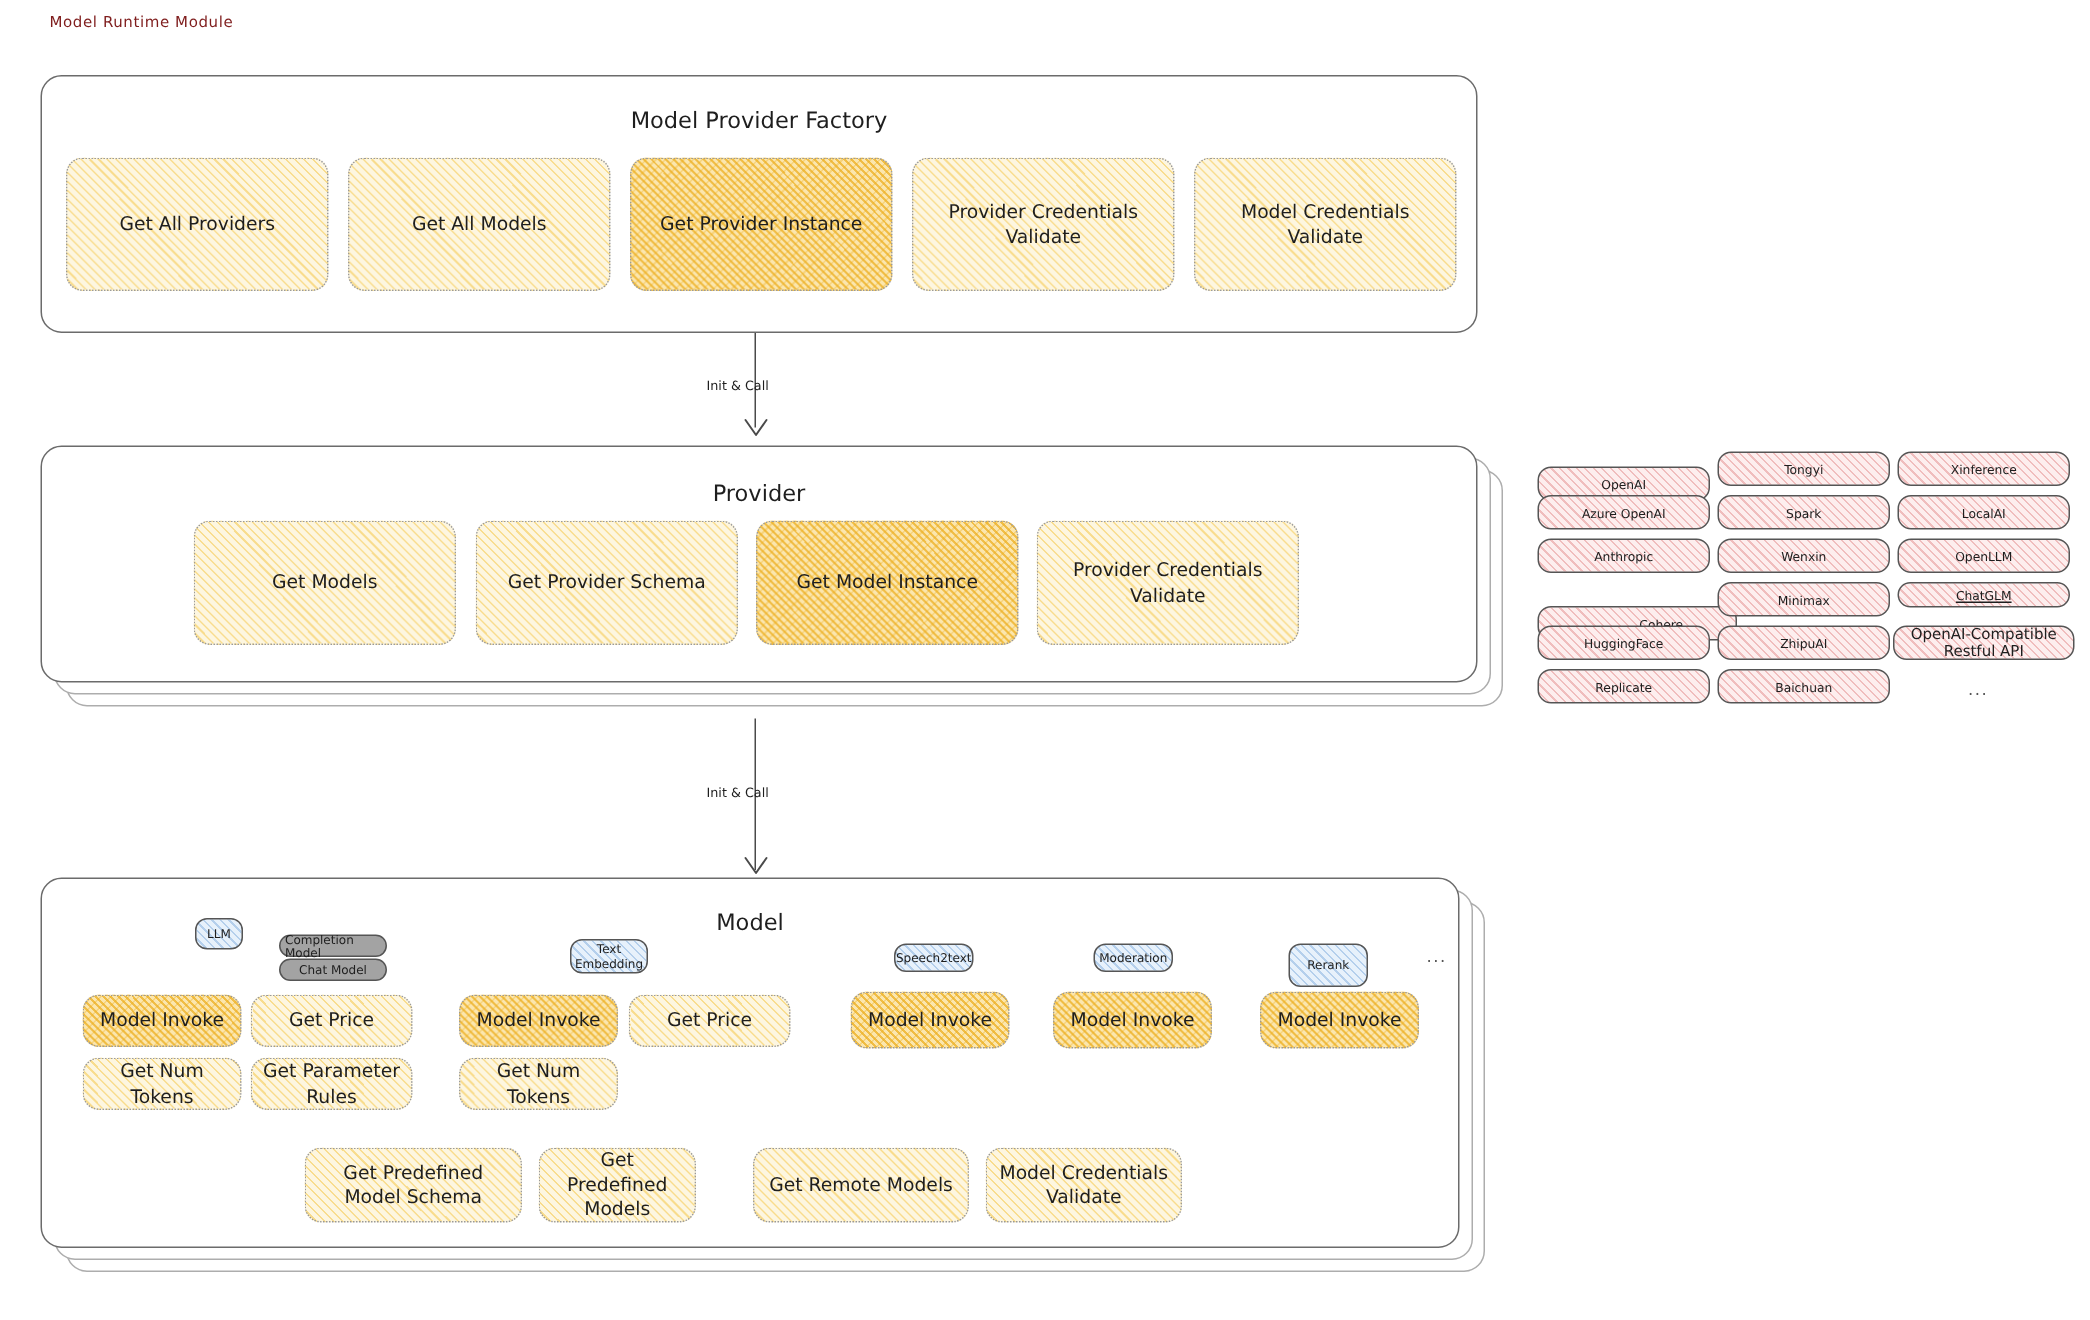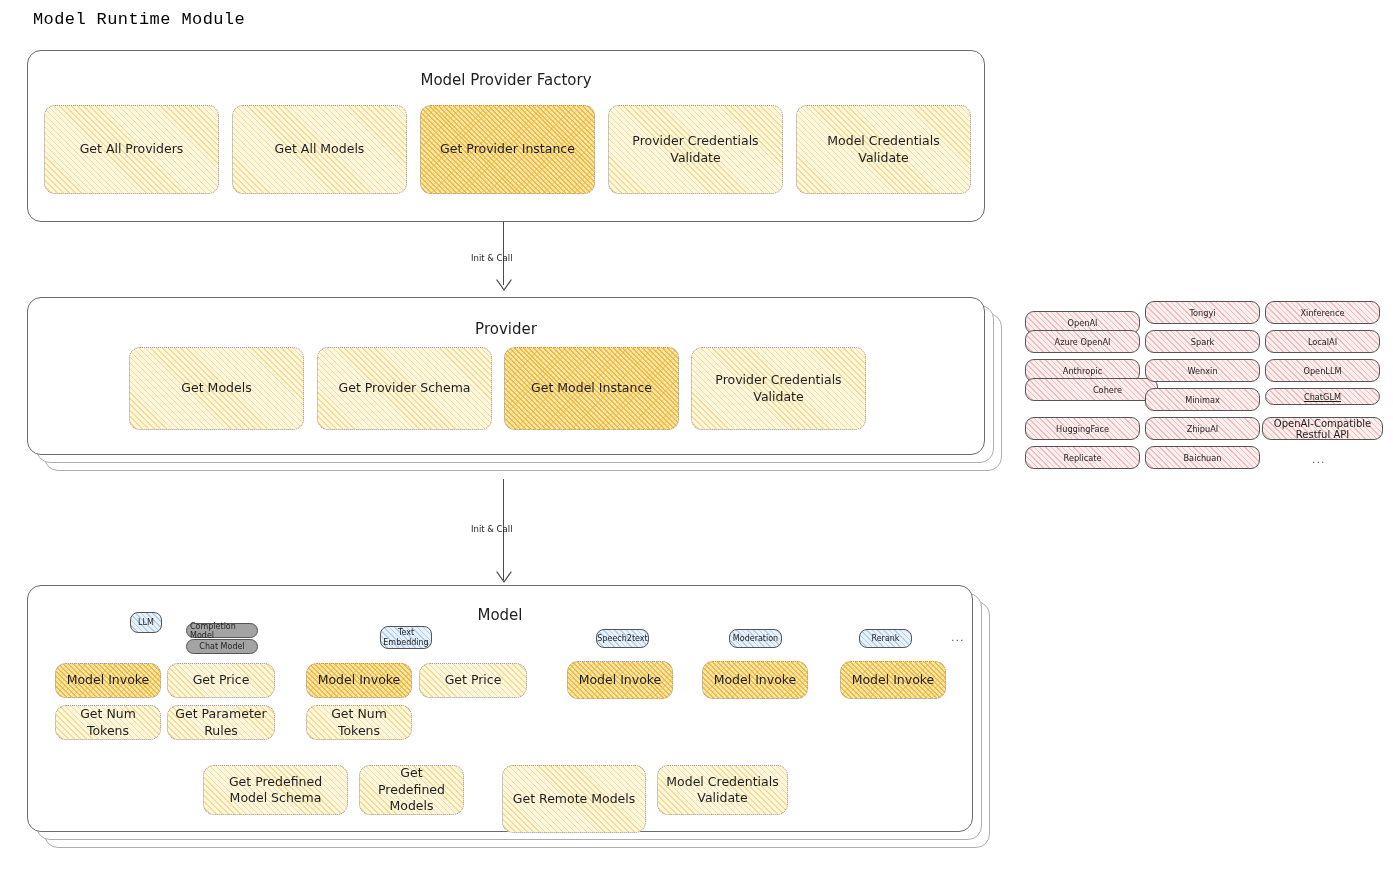--- a/index.html
+++ b/index.html
@@ -5,21 +5,21 @@
   html,body{margin:0;padding:0;background:#ffffff;}
   body{
     width:1393px;height:880px;position:relative;overflow:hidden;
     font-family:"DejaVu Sans","Liberation Sans",sans-serif;
     color:#1e1e1e;
   }
   .abs{position:absolute;}
 
   
   #page-title{
-    left:33px;top:10px;font-size:17px;letter-spacing:.4px;color:#000000;font-family:Liberation Mono, monospace;
+    left:33px;top:10px;font-size:10px;letter-spacing:.4px;color:#7f1d1d;
   }
 
   
   .card{
     border:1.1px solid #6b6b6b;border-radius:14px;background:#ffffff;
     box-sizing:border-box;
   }
   .card-ghost{
     border:1.1px solid #adadad;border-radius:14px;background:#ffffff;
     box-sizing:border-box;
@@ -112,21 +112,21 @@
 </div>
 
 <div class="hbox" style="left:129px;top:347px;width:175px;height:83px;">Get Models</div>
 <div class="hbox" style="left:317px;top:347px;width:175px;height:83px;">Get Provider Schema</div>
 <div class="hbox hl" style="left:504px;top:347px;width:175px;height:83px;">Get Model Instance</div>
 <div class="hbox" style="left:691px;top:347px;width:175px;height:83px;">Provider Credentials Validate</div>
 
 <div class="pchip" style="left:1025px;top:311px;width:115px;height:23px;">OpenAI</div>
 <div class="pchip" style="left:1025px;top:330px;width:115px;height:23px;">Azure OpenAI</div>
 <div class="pchip" style="left:1025px;top:359px;width:115px;height:23px;">Anthropic</div>
-<div class="pchip" style="left:1025px;top:378px;width:133px;height:23px;padding-left:36px;">Cohere</div>
+<div class="pchip" style="left:1025px;top:404px;width:133px;height:23px;padding-left:36px;">Cohere</div>
 <div class="pchip" style="left:1025px;top:417px;width:115px;height:23px;">HuggingFace</div>
 <div class="pchip" style="left:1025px;top:446px;width:115px;height:23px;">Replicate</div>
 
 <div class="pchip" style="left:1145px;top:301px;width:115px;height:23px;">Tongyi</div>
 <div class="pchip" style="left:1145px;top:330px;width:115px;height:23px;">Spark</div>
 <div class="pchip" style="left:1145px;top:359px;width:115px;height:23px;">Wenxin</div>
 <div class="pchip" style="left:1145px;top:388px;width:115px;height:23px;">Minimax</div>
 <div class="pchip" style="left:1145px;top:417px;width:115px;height:23px;">ZhipuAI</div>
 <div class="pchip" style="left:1145px;top:446px;width:115px;height:23px;">Baichuan</div>
 
@@ -161,21 +161,21 @@
 <div class="hbox hl" style="left:306px;top:663px;width:106px;height:35px;">Model Invoke</div>
 <div class="hbox" style="left:419px;top:663px;width:108px;height:35px;">Get Price</div>
 <div class="hbox" style="left:306px;top:705px;width:106px;height:35px;">Get Num Tokens</div>
 
 <div class="bpill" style="left:596px;top:629px;width:53px;height:19px;">Speech2text</div>
 <div class="hbox hl" style="left:567px;top:661px;width:106px;height:38px;">Model Invoke</div>
 
 <div class="bpill" style="left:729px;top:629px;width:53px;height:19px;">Moderation</div>
 <div class="hbox hl" style="left:702px;top:661px;width:106px;height:38px;">Model Invoke</div>
 
-<div class="bpill" style="left:859px;top:629px;width:53px;height:19px;">Rerank</div>
+<div class="bpill" style="left:859px;top:629px;width:53px;height:29px;">Rerank</div>
 <div class="hbox hl" style="left:840px;top:661px;width:106px;height:38px;">Model Invoke</div>
 
 <div class="ellipsis" style="left:951px;top:631px;">...</div>
 
 <div class="hbox" style="left:203px;top:765px;width:145px;height:50px;">Get Predefined Model Schema</div>
 <div class="hbox" style="left:359px;top:765px;width:105px;height:50px;">Get Predefined Models</div>
-<div class="hbox" style="left:502px;top:765px;width:144px;height:68px;">Get Remote Models</div>
+<div class="hbox" style="left:502px;top:765px;width:144px;height:50px;">Get Remote Models</div>
 <div class="hbox" style="left:657px;top:765px;width:131px;height:50px;">Model Credentials Validate</div>
 
 </body></html>

